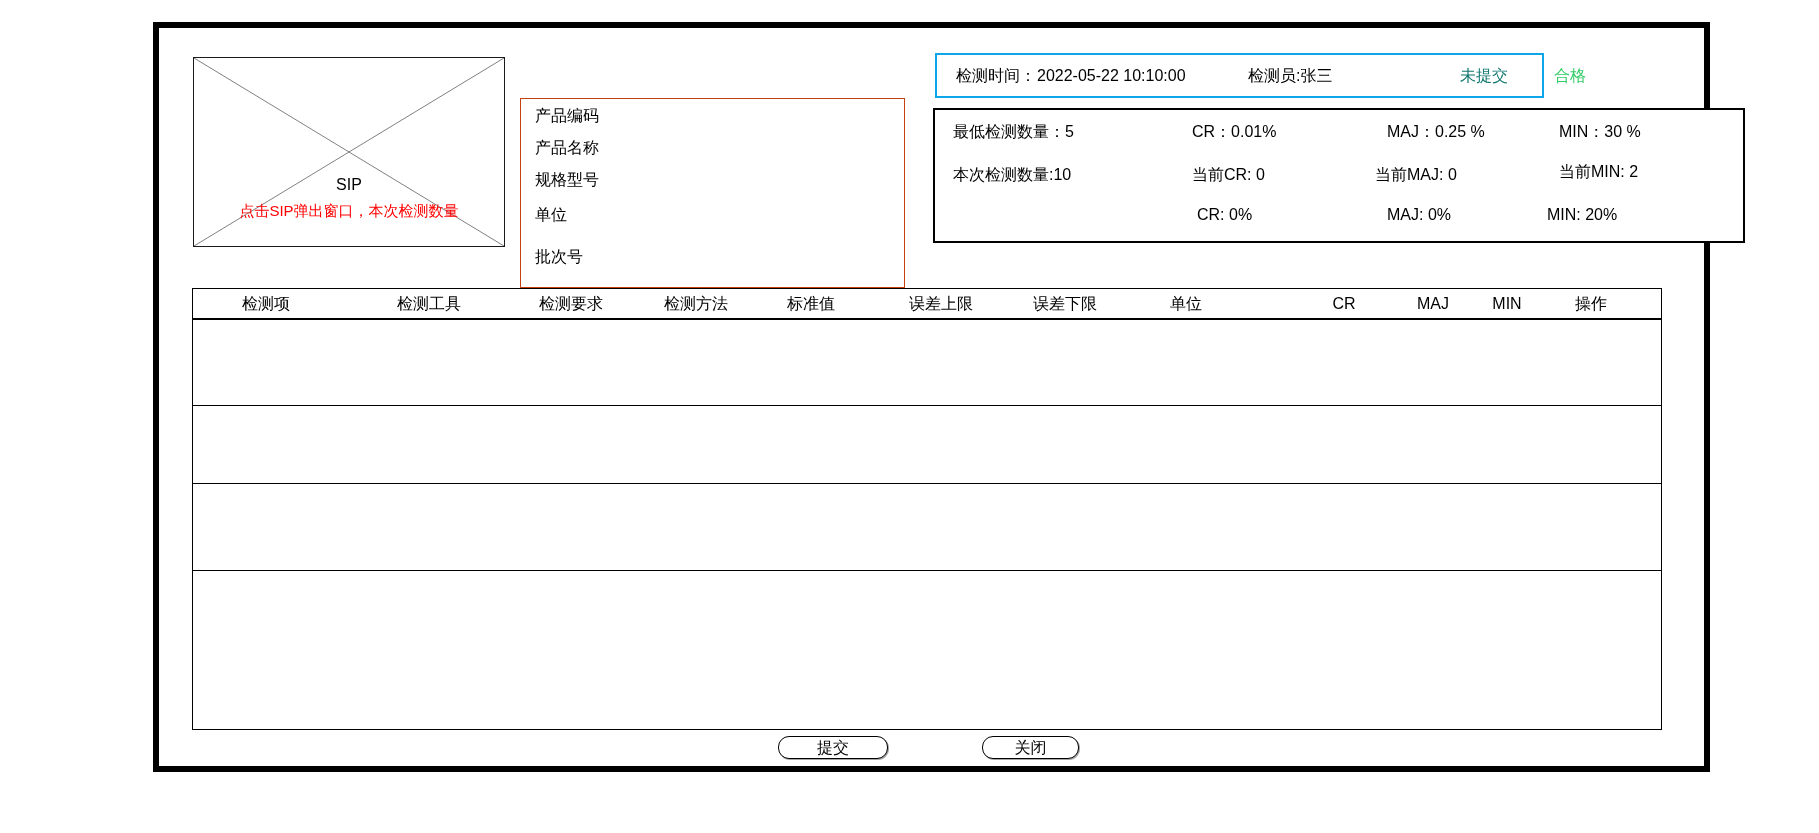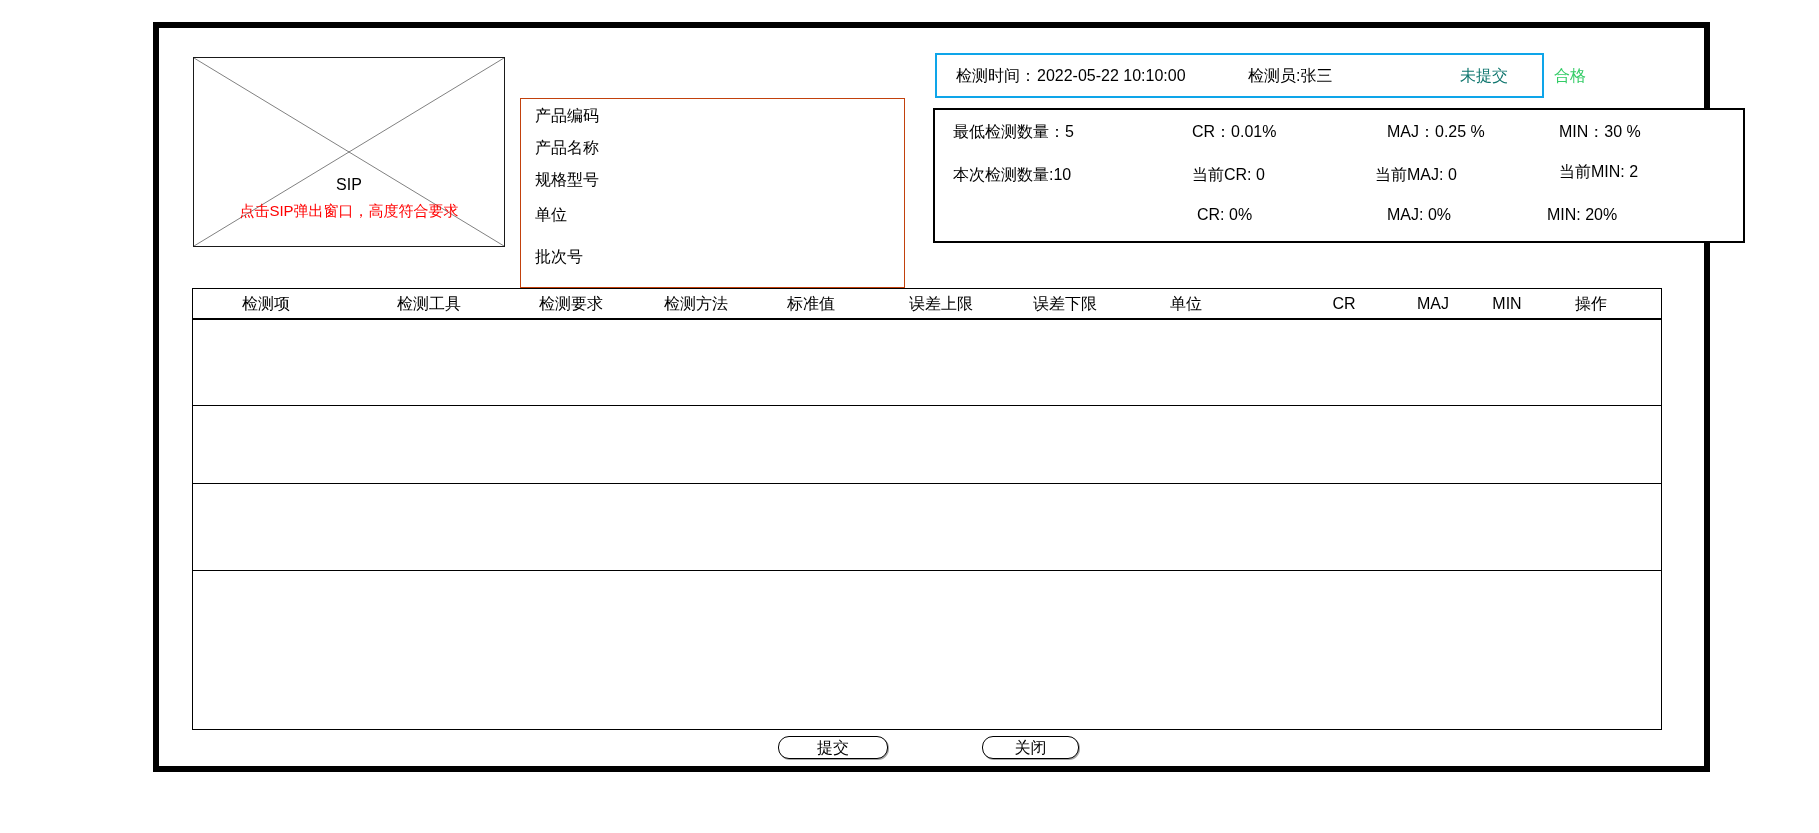--- a/index.html
+++ b/index.html
@@ -71,21 +71,21 @@
 <body>
 
 <div id="frame" class="abs"></div>
 
 <div id="image-box" class="abs">
   <svg viewBox="0 0 100 100" preserveAspectRatio="none">
     <line x1="0" y1="0" x2="100" y2="100" stroke="#000" stroke-width="0.5" vector-effect="non-scaling-stroke"></line>
     <line x1="0" y1="100" x2="100" y2="0" stroke="#000" stroke-width="0.5" vector-effect="non-scaling-stroke"></line>
   </svg>
   <div id="sip-label" class="imgbox-text">SIP</div>
-  <div id="sip-hint" class="imgbox-text" style="color:#ff0000;">点击SIP弹出窗口，高度符合要求</div>
+  <div id="sip-hint" class="imgbox-text" style="color:#ff0000;">点击SIP弹出窗口，本次检测数量</div>
 </div>
 
 <div id="fields-box" class="abs">
   <div class="field-label" style="top:7px">产品编码</div>
   <div class="field-label" style="top:39px">产品名称</div>
   <div class="field-label" style="top:71px">规格型号</div>
   <div class="field-label" style="top:106px">单位</div>
   <div class="field-label" style="top:148px">批次号</div>
 </div>
 

